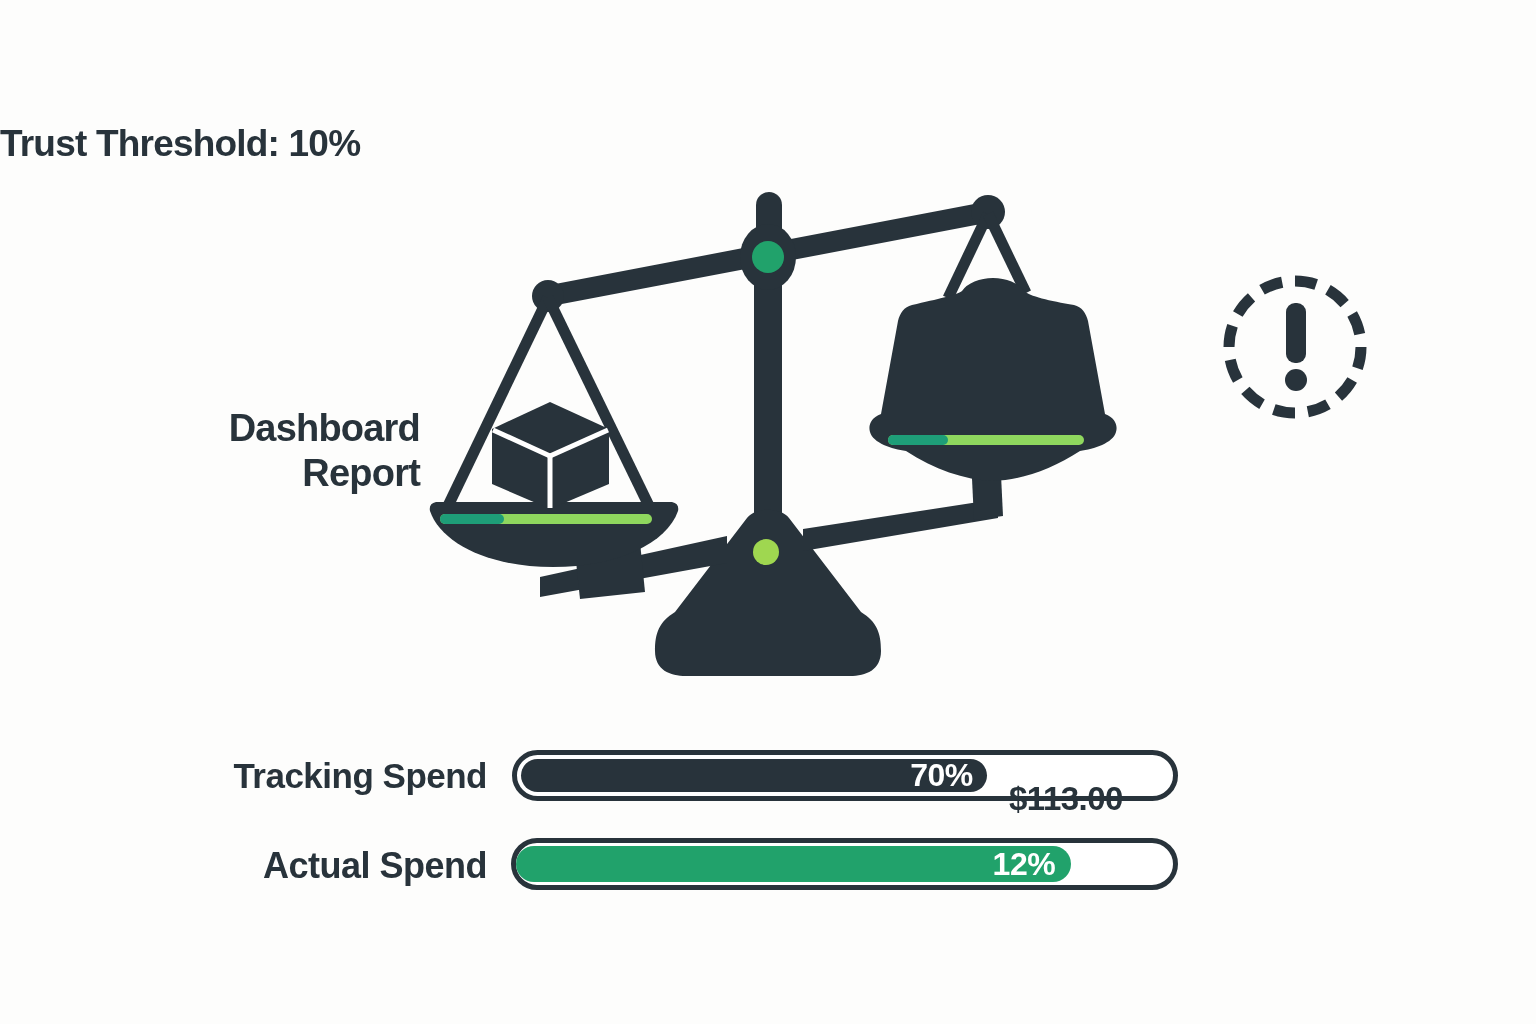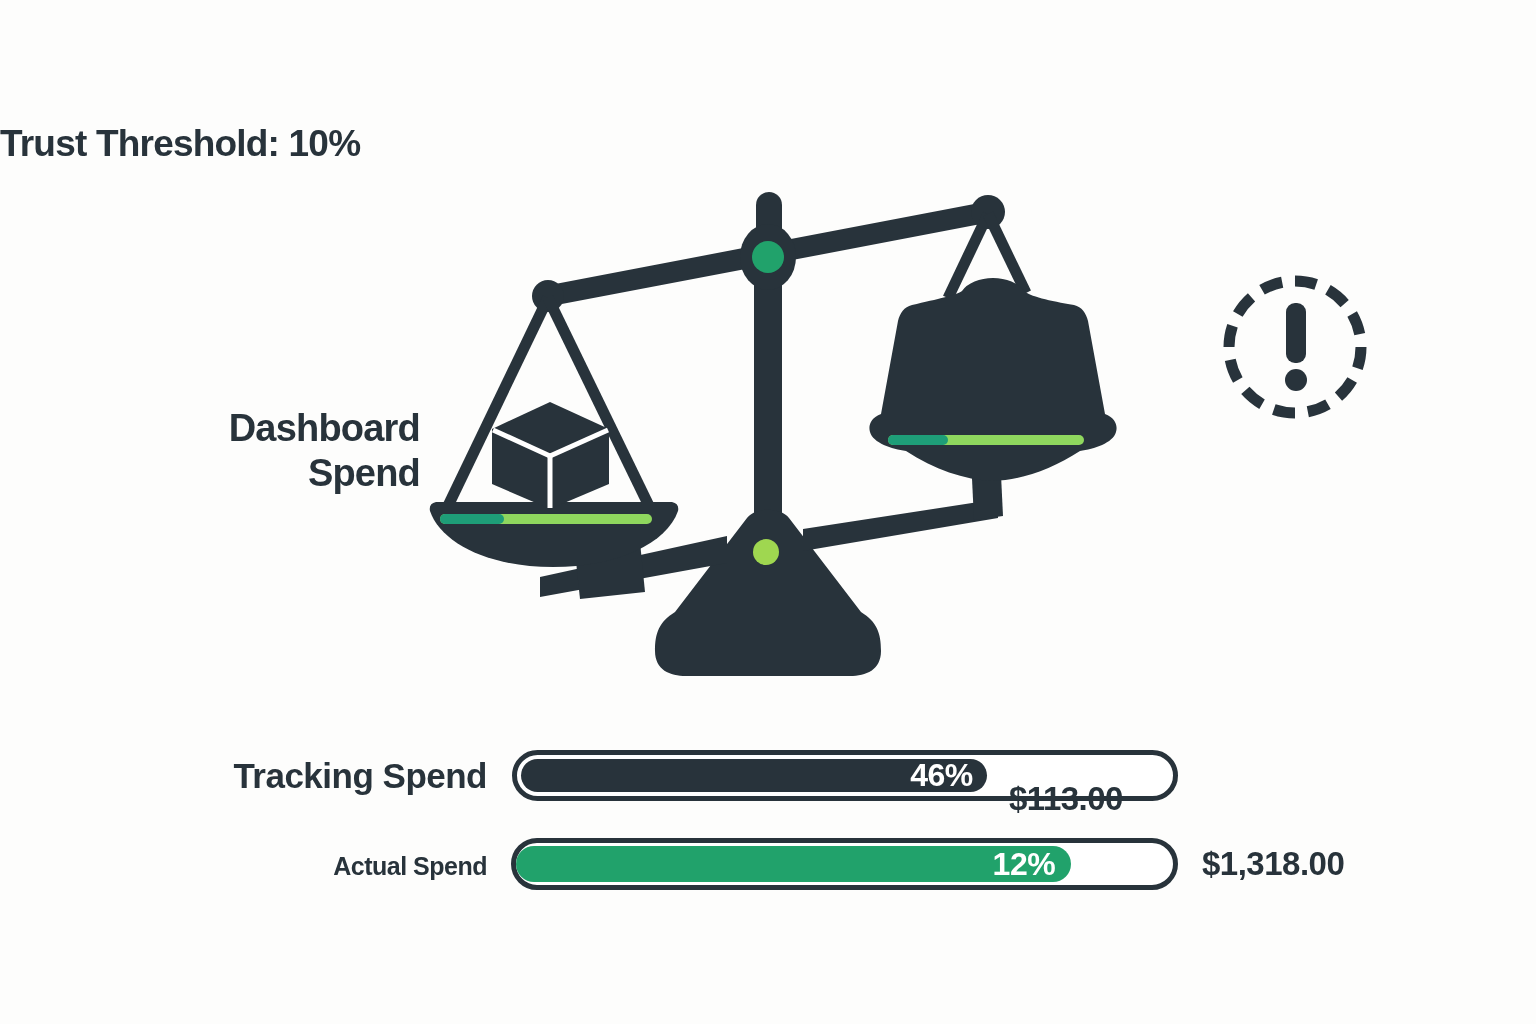--- a/index.html
+++ b/index.html
@@ -21,21 +21,21 @@
   .s-white{stroke:var(--c-white);fill:none;}
 
   .txt{position:absolute;color:var(--c-dark);font-weight:700;white-space:nowrap;}
 
   .page-title{left:0;right:0;top:122px;text-align:left;font-size:37px;letter-spacing:-0.8px;line-height:44px;}
   .dash-label{right:1116px;top:406px;text-align:right;font-size:38px;letter-spacing:-0.8px;line-height:45px;}
   .provider-label{left:880px;width:212px;top:341px;text-align:center;font-size:35px;letter-spacing:-0.5px;line-height:37px;color:var(--c-white);}
   .router-label{left:1118px;width:362px;top:436px;text-align:center;font-size:36px;letter-spacing:-0.8px;line-height:45px;}
 
   .bar-label-1{right:1049px;top:757px;font-size:35px;letter-spacing:-0.5px;line-height:38px;}
-  .bar-label-2{right:1049px;top:847px;font-size:25px;letter-spacing:-0.5px;line-height:38px;}
+  .bar-label-2{right:1049px;top:847px;font-size:36px;letter-spacing:-0.5px;line-height:38px;}
 
   .pill{position:absolute;background:var(--c-white);border:5px solid var(--c-dark);border-radius:27px;box-sizing:border-box;}
   .pill-1{left:512px;top:750px;width:666px;height:51px;}
   .pill-2{left:511px;top:838px;width:667px;height:52px;}
 
   .bar-fill{position:absolute;display:flex;align-items:center;justify-content:flex-end;box-sizing:border-box;}
   .fill-1{left:4px;top:4px;bottom:4px;background:var(--c-dark);border-radius:17px;}
   .fill-2{left:0;top:3px;bottom:3px;background:var(--c-green);border-radius:20px;}
 
   .pct{color:var(--c-white);font-weight:700;font-size:32px;letter-spacing:-0.5px;}
@@ -100,34 +100,33 @@
       <circle cx="1295" cy="347" r="66" class="s-dark" stroke-width="11" stroke-dasharray="21.6 12.9"></circle>
       <rect x="1286" y="303" width="20" height="60" rx="9" class="f-dark"></rect>
       <circle cx="1296" cy="380" r="11" class="f-dark"></circle>
     </g>
   </svg>
 
   <div class="txt page-title">Trust Threshold: 10%</div>
 
   <div class="txt dash-label">
     <div>Dashboard</div>
-    <div>Spend</div>
+    <div>Report</div>
   </div>
 
 
 
   <div class="txt bar-label-1">Tracking Spend</div>
   <div class="pill pill-1">
     <div class="bar-fill fill-1" style="width:71%">
-      <span class="pct pct-1">46%</span>
+      <span class="pct pct-1">70%</span>
     </div>
     <div class="amount-inside">$113.00</div>
   </div>
 
   <div class="txt bar-label-2">Actual Spend</div>
   <div class="pill pill-2">
     <div class="bar-fill fill-2" style="width:84.5%">
       <span class="pct pct-2">12%</span>
     </div>
   </div>
-  <div class="amount-outside">$1,318.00</div>
 
 </div>
 
 </body></html>

